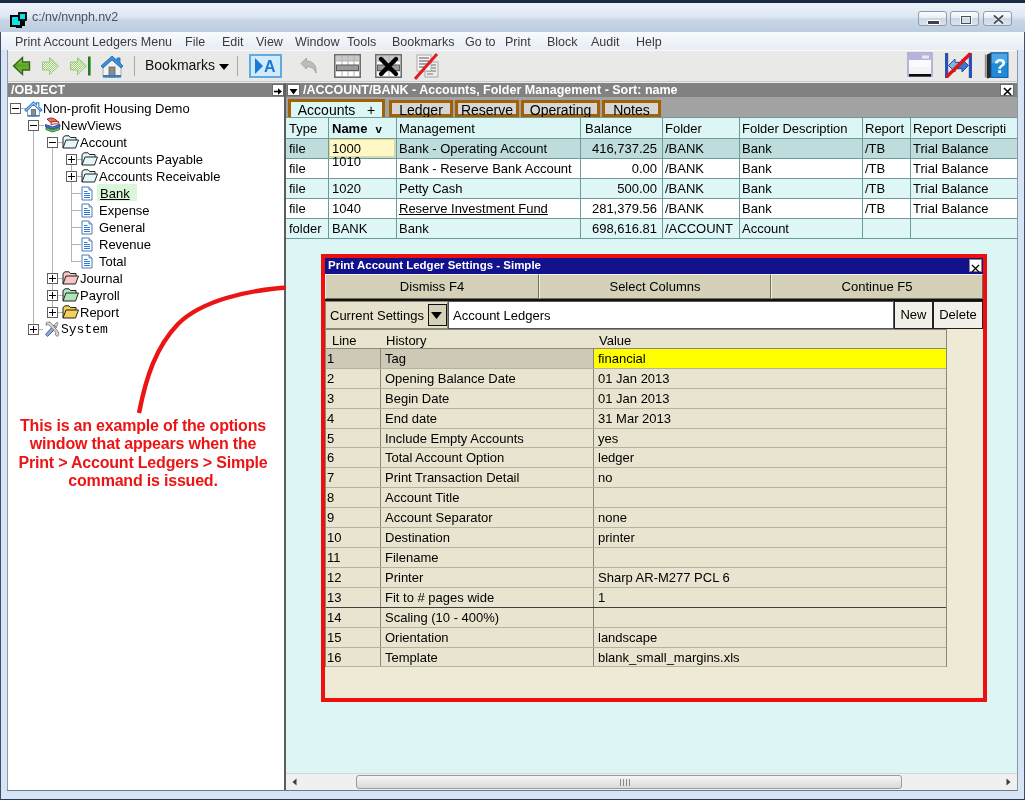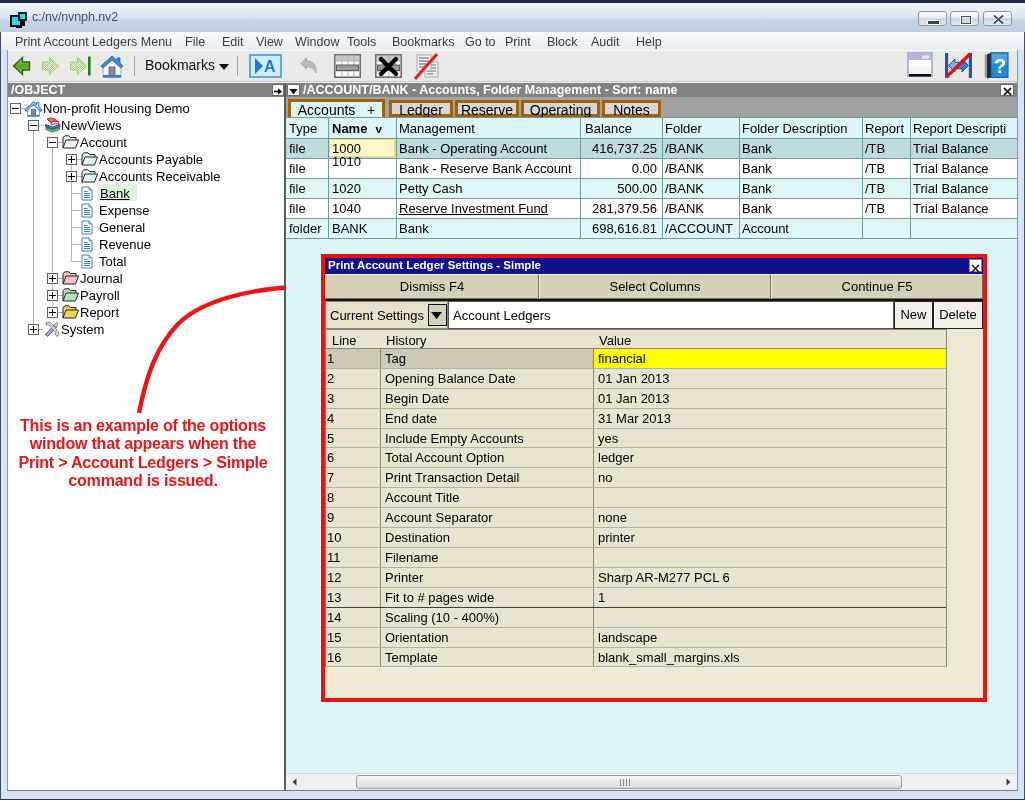--- a/index.html
+++ b/index.html
@@ -331,21 +331,21 @@
 <div class="abs trow" style="left:80px;top:304.5px;">Report</div>
 <div class="abs pmbox" style="left:28px;top:324px">
     <i></i>
     <b></b>
   </div>
 <svg class="abs" style="left:44px;top:321px" width="17" height="16" viewBox="0 0 17 16">
 <path d="M1.5 13.5 L10 4 L12.5 6.5 L3.5 15.5 Z" fill="#88aadd" stroke="#445588" stroke-width="0.9"></path>
 <path d="M10 4 L13 1 L14 2 L12.5 6.5 Z" fill="#ccc" stroke="#888" stroke-width="0.8"></path>
 <path d="M2 2 C4 0.5 6.5 1 7.5 2.5 L14 10.5 C15.5 12.5 14.5 15 13 15.5 L11 13 C12 12.5 12 11.5 11 10.5 L5 4 C4 3.2 3 3.5 2.5 4.5 Z" fill="#d8d8d8" stroke="#777" stroke-width="0.9"></path>
 </svg>
-<div class="abs trow" style="left:61px;top:321.5px;">System</div>
+<div class="abs trow" style="left:61px;top:321.5px;font-family:Liberation Mono, monospace;">System</div>
 
 <div class="abs" style="left:8px;top:417px;width:270px;text-align:center;font-size:16px;font-weight:bold;color:#ec1414;line-height:18.3px;letter-spacing:-0.2px;">
 This is an example of the options<br>window that appears when the<br>Print &gt; Account Ledgers &gt; Simple<br>command is issued.</div>
 
 <svg class="abs" style="left:130px;top:275px" width="200" height="145" viewBox="0 0 200 145">
   <path d="M9,138 C16,102 26,72 48,49 C70,27 115,14 168,12" fill="none" stroke="#ec1414" stroke-width="4.4"></path>
   <path d="M166,5.5 L188,12.5 L166,19.5 Z" fill="#ec1414"></path>
 </svg>
 <div class="abs" id="rpane"></div>
 <div class="abs gbar" style="left:286px;top:83px;width:731px;height:14px;">

